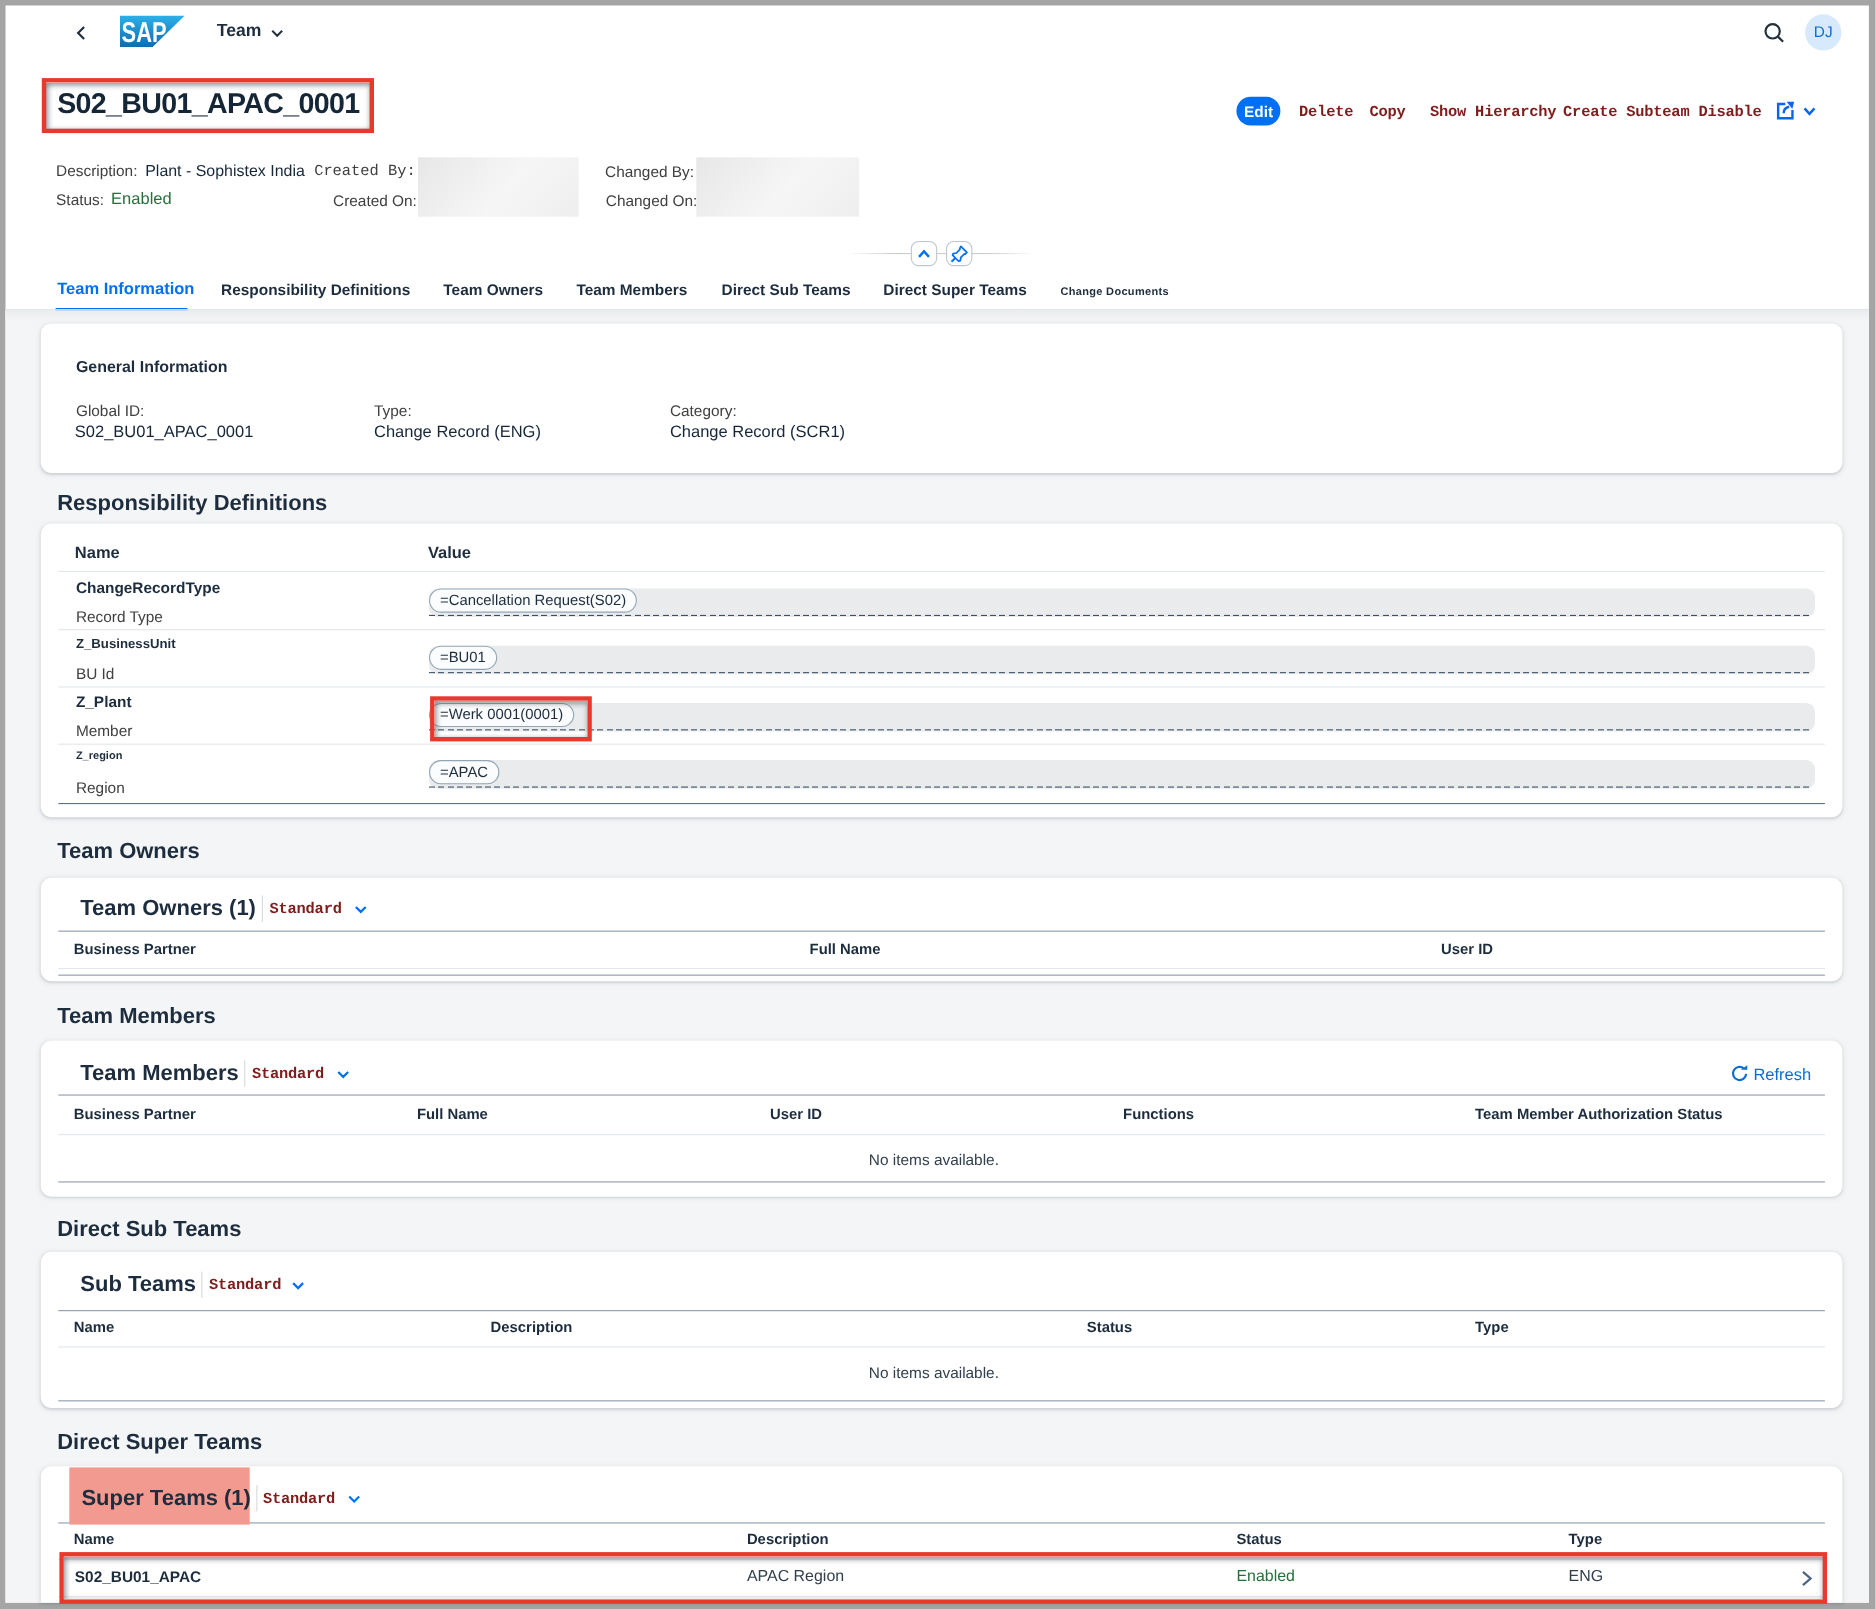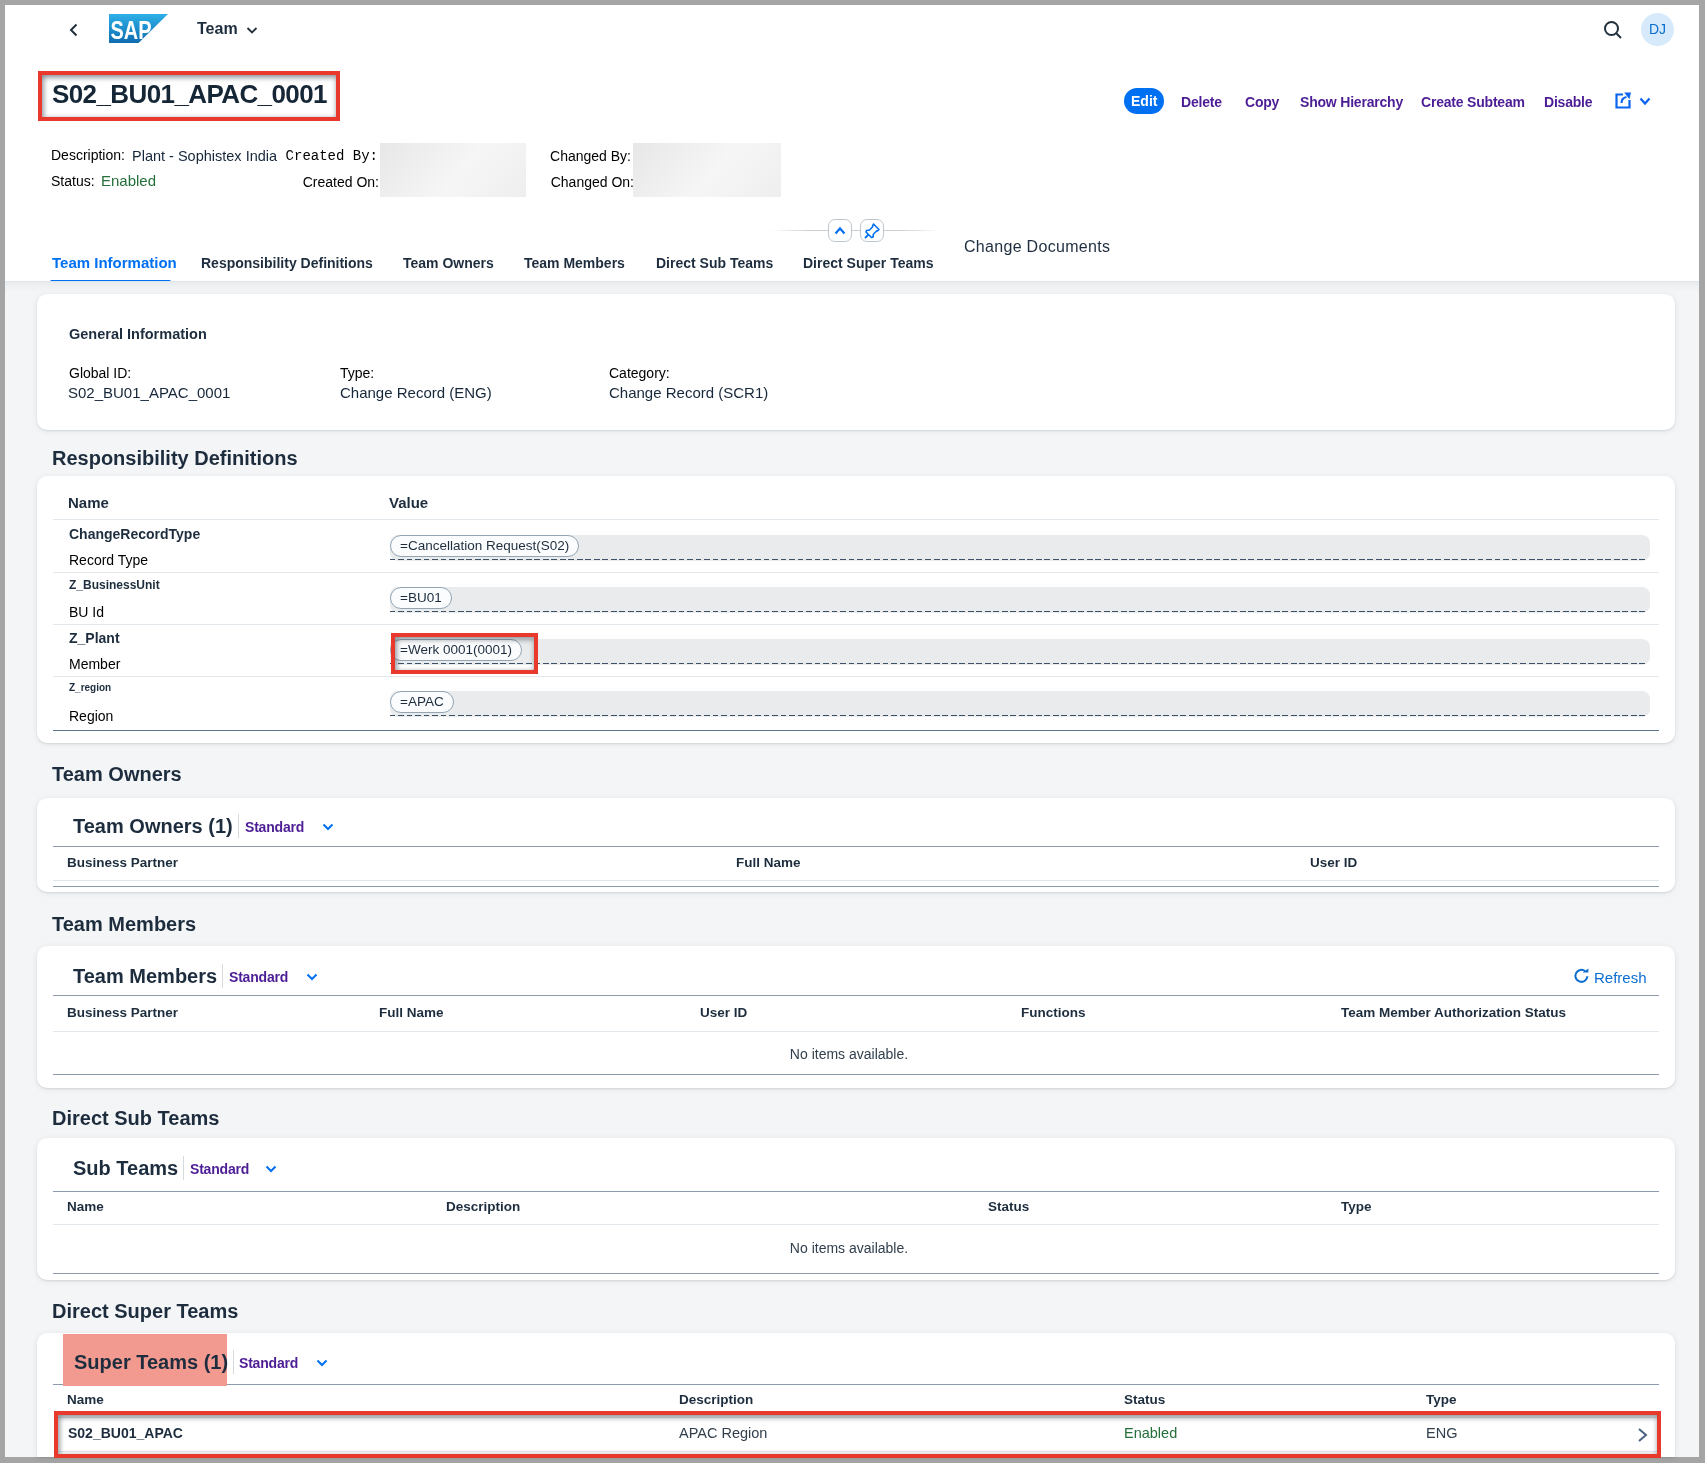--- a/index.html
+++ b/index.html
@@ -13,24 +13,24 @@
   }
   .abs { position: absolute; }
   .page { position:absolute; left:5px; top:5px; width:1694px; height:1452px; background:#fff; }
   .content-bg { position:absolute; left:5px; top:282px; width:1694px; height:1175px; background:#f4f5f6; }
   .card { position:absolute; left:37px; width:1638px; background:#fff; border-radius:10px;
           box-shadow:0 1px 2px rgba(34,54,73,.12), 0 1px 6px rgba(34,54,73,.08); }
   .hline { position:absolute; height:1px; background:#e2e7eb; }
   .mline { position:absolute; height:1px; background:#8b9bac; }
   .sechead { position:absolute; font-weight:bold; color:#1d2d3e; font-size:20px; }
   .cardtitle { font-weight:bold; color:#1d2d3e; font-size:20px; }
-  .label { color:#000000; font-size:14px; }
+  .label { color:#404040; font-size:14px; }
   .val { color:#16273a; font-size:15px; }
   .th { position:absolute; font-size:13.5px; font-weight:bold; color:#1d2d3e; }
-  .link { color:#4c1d95; font-weight:bold; font-size:14px; letter-spacing:-0.2px; }
+  .link { color:#7f1d1d; font-weight:bold; font-size:14px; letter-spacing:-0.2px;font-family:Liberation Mono, monospace; }
   .noitems { position:absolute; width:1638px; text-align:center; font-size:14px; color:#32404e; }
   .token { display:inline-block; height:22px; line-height:20px; border:1px solid #93a5b5;
            border-radius:11px; padding:0 9px; font-size:13.5px; color:#1d2d3e; background:#fbfcfd; }
   .vbox { position:absolute; left:390px; width:1260px; height:26px; background:#e9ebec; border-radius:8px; }
   .dash { position:absolute; left:390px; width:1257px; height:1.2px;
           background:repeating-linear-gradient(90deg,#3d5166 0 5.5px,transparent 5.5px 8.5px); }
   .redbox { position:absolute; border:4px solid #e8392c; box-shadow: inset 0 3px 5px rgba(70,80,90,.5), inset 3px 0 4px rgba(70,80,90,.28); }
   svg { display:block; }
 </style>
 </head>
@@ -107,21 +107,21 @@
     <line x1="5.5" y1="12.5" x2="2" y2="16" stroke="#0070f2" stroke-width="1.8"></line>
   </svg>
 
   <div class="abs" style="left:52px;top:254px;font-size:15px;font-weight:bold;color:#0070f2;">Team Information</div>
   <div class="abs" style="left:50px;top:280px;width:121px;height:3px;background:#0070f2;border-radius:2px;"></div>
   <div class="abs" style="left:201px;top:255px;font-size:14px;font-weight:bold;">Responsibility Definitions</div>
   <div class="abs" style="left:403px;top:255px;font-size:14px;font-weight:bold;">Team Owners</div>
   <div class="abs" style="left:524px;top:255px;font-size:14px;font-weight:bold;">Team Members</div>
   <div class="abs" style="left:656px;top:255px;font-size:14px;font-weight:bold;">Direct Sub Teams</div>
   <div class="abs" style="left:803px;top:255px;font-size:14px;font-weight:bold;">Direct Super Teams</div>
-  <div class="abs" style="left:964px;top:238px;font-size:16px;font-weight:normal;letter-spacing:0.3px;">Change Documents</div>
+  <div class="abs" style="left:964px;top:260px;font-size:10px;font-weight:bold;letter-spacing:0.3px;">Change Documents</div>
   <div class="abs" style="left:5px;top:281px;width:1694px;height:1px;background:#e2e5e8;"></div>
   <div class="abs" style="left:5px;top:282px;width:1694px;height:10px;background:linear-gradient(180deg,#e9ecef,#f4f5f6);"></div>
 
   <div class="card" style="top:294px;height:136px;"></div>
   <div class="abs" style="left:69px;top:326px;font-size:14.5px;font-weight:bold;">General Information</div>
   <div class="abs label" style="left:69px;top:365px;">Global ID:</div>
   <div class="abs val" style="left:68px;top:384px;">S02_BU01_APAC_0001</div>
   <div class="abs label" style="left:340px;top:365px;">Type:</div>
   <div class="abs val" style="left:340px;top:384px;">Change Record (ENG)</div>
   <div class="abs label" style="left:609px;top:365px;">Category:</div>

